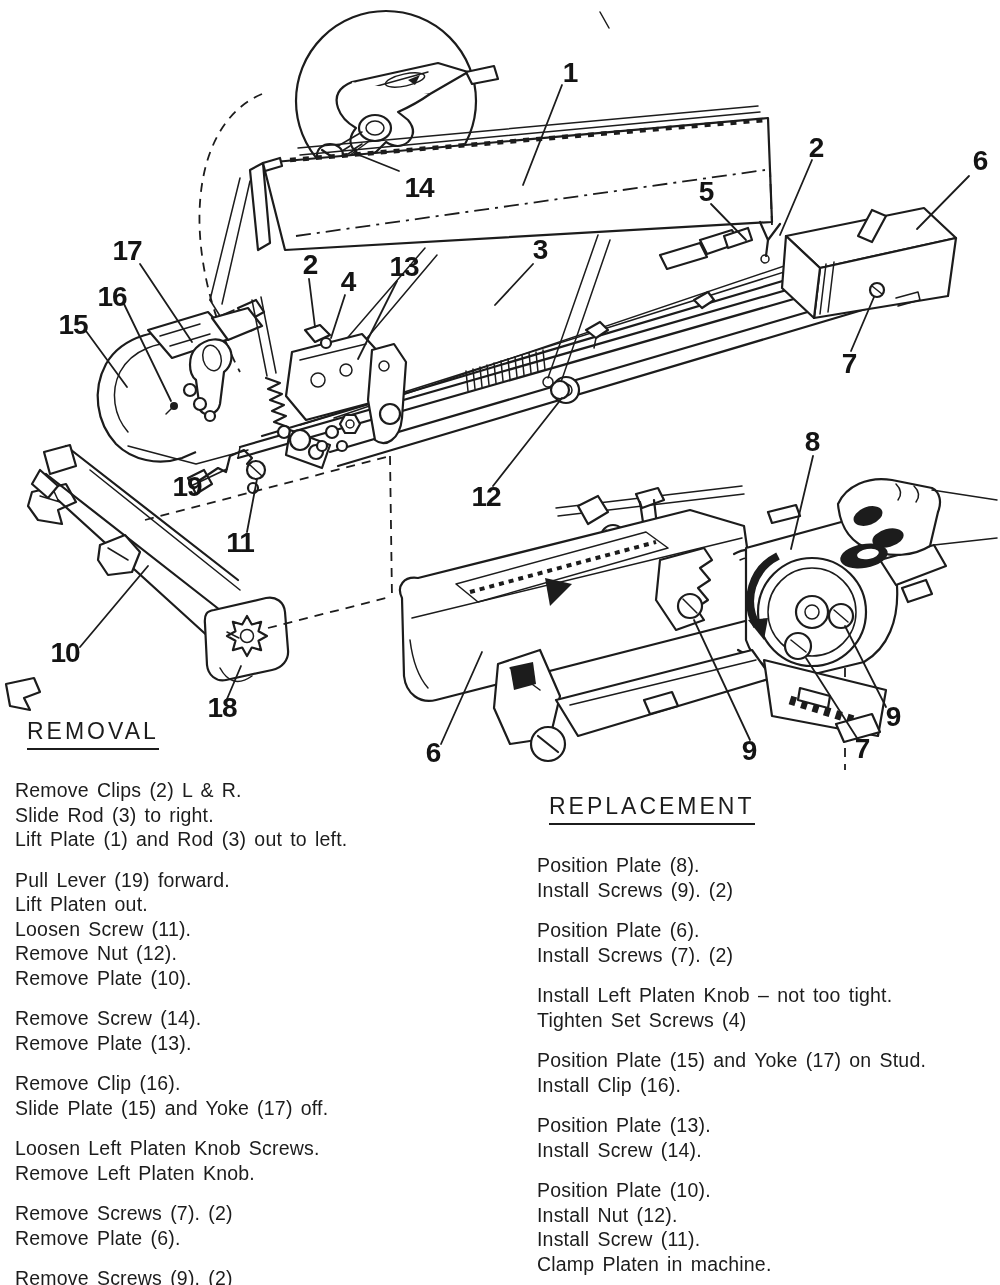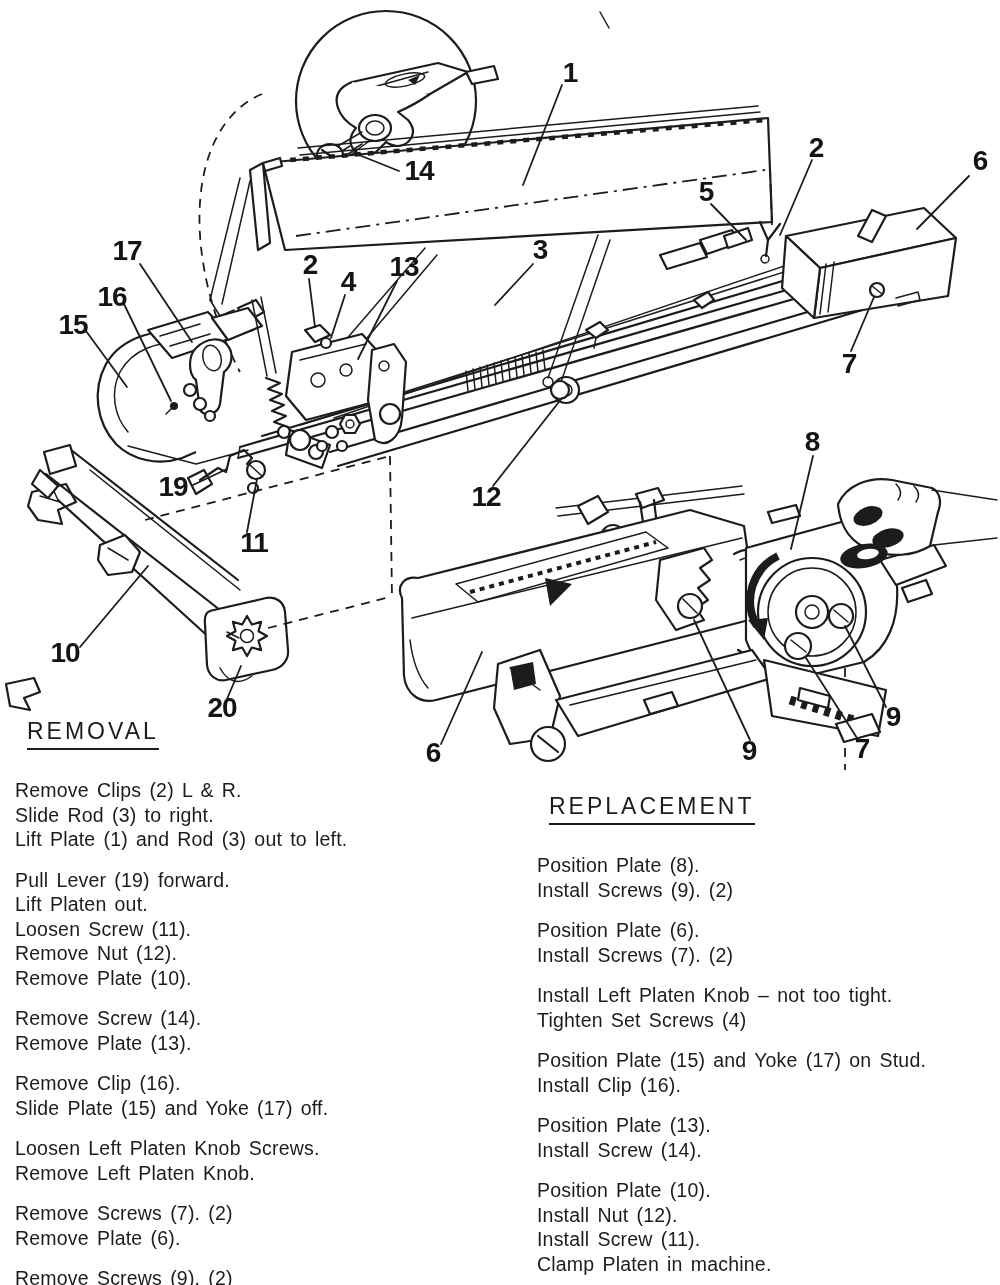--- a/index.html
+++ b/index.html
@@ -343,29 +343,29 @@
 <div class="callout" style="left:540px;top:250px;">3</div>
 <div class="callout" style="left:310px;top:265px;">2</div>
 <div class="callout" style="left:348px;top:282px;">4</div>
 <div class="callout" style="left:404px;top:267px;">13</div>
 <div class="callout" style="left:127px;top:251px;">17</div>
 <div class="callout" style="left:112px;top:297px;">16</div>
 <div class="callout" style="left:73px;top:325px;">15</div>
 <div class="callout" style="left:849px;top:364px;">7</div>
 <div class="callout" style="left:812px;top:442px;">8</div>
 <div class="callout" style="left:486px;top:497px;">12</div>
-<div class="callout" style="left:173px;top:487px;">19</div>
-<div class="callout" style="left:254px;top:543px;">11</div>
+<div class="callout" style="left:187px;top:487px;">19</div>
+<div class="callout" style="left:240px;top:543px;">11</div>
 <div class="callout" style="left:65px;top:653px;">10</div>
-<div class="callout" style="left:222px;top:708px;">20</div>
+<div class="callout" style="left:222px;top:708px;">18</div>
 <div class="callout" style="left:433px;top:753px;">6</div>
 <div class="callout" style="left:749px;top:751px;">9</div>
 <div class="callout" style="left:862px;top:749px;">7</div>
 <div class="callout" style="left:893px;top:717px;">9</div>
-<div class="callout" style="left:419px;top:171px;text-align:right;">14</div>
+<div class="callout" style="left:419px;top:188px;text-align:right;">14</div>
 
 <div class="col" id="removal-col">
   <div class="heading">REMOVAL</div>
   <div>
       <div class="group">
         <div class="line">Remove Clips (2) L &amp; R.</div>
         <div class="line">Slide Rod (3) to right.</div>
         <div class="line">Lift Plate (1) and Rod (3) out to left.</div>
       </div>
       <div class="group">

